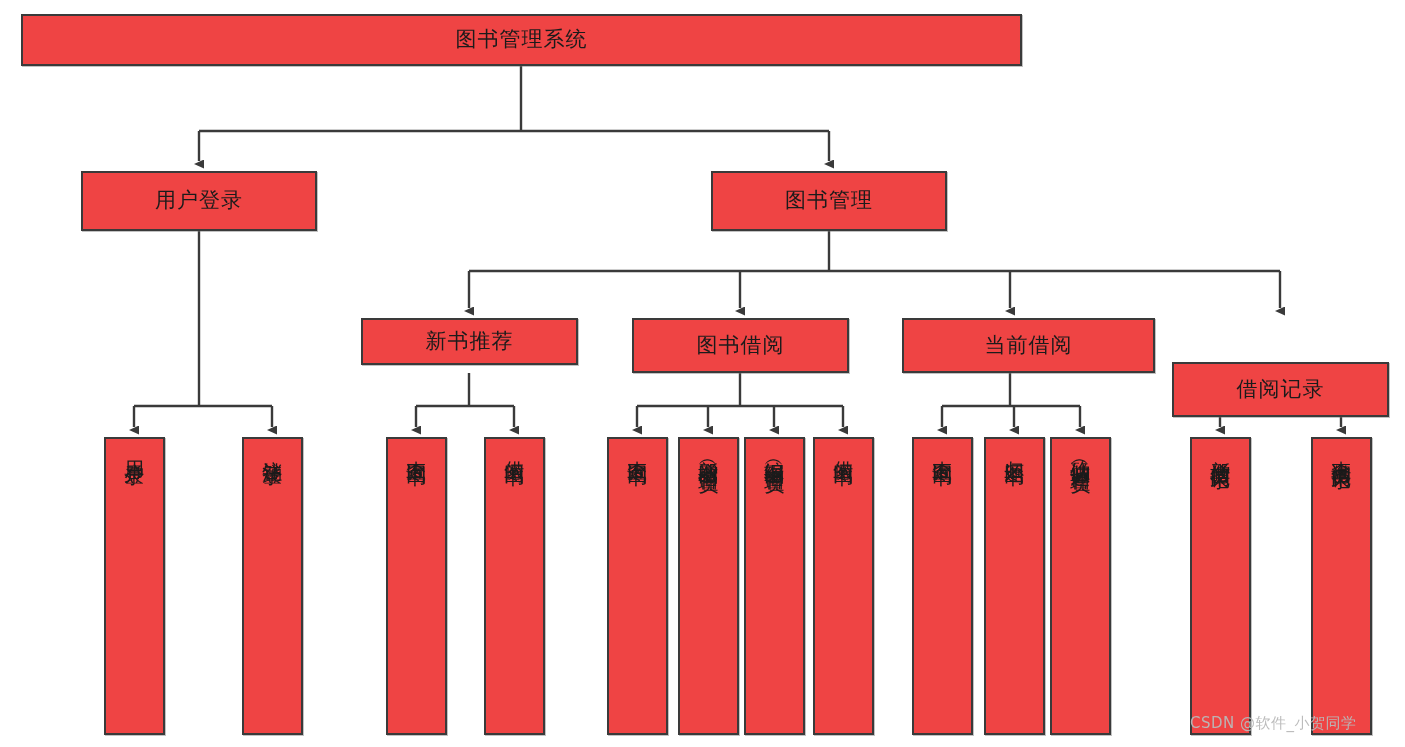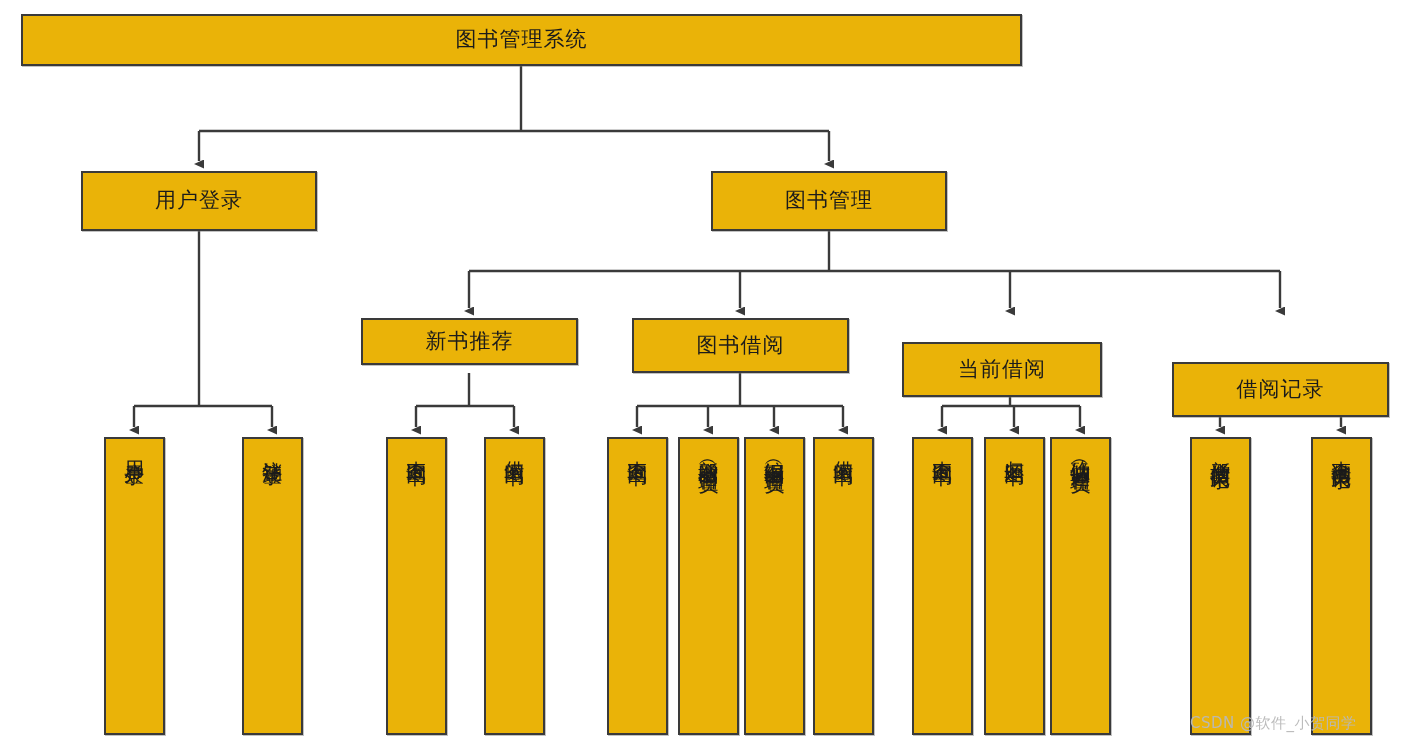--- a/index.html
+++ b/index.html
@@ -22,21 +22,21 @@
     position: absolute;
     left: 0;
     top: 0;
     width: 1405px;
     height: 747px;
     pointer-events: none;
   }
   .node {
     position: absolute;
     box-sizing: border-box;
-    background: #eab308;
+    background: #ef4444;
     border: 2px solid #3a3a3a;
     display: flex;
     align-items: center;
     justify-content: center;
     color: #1b1b1b;
     text-align: left;
     box-shadow: 1px 1px 0 rgba(120,120,120,0.45);
   }
   .node.horizontal {
     font-size: 21px;
@@ -127,21 +127,21 @@
   <div class="node horizontal" style="left: 711px; top: 171px; width: 236px; height: 60px;">
     <span class="node-label">图书管理</span>
   </div>
 
   <div class="node horizontal" style="left: 361px; top: 318px; width: 217px; height: 47px;">
     <span class="node-label">新书推荐</span>
   </div>
   <div class="node horizontal" style="left: 632px; top: 318px; width: 217px; height: 55px;">
     <span class="node-label">图书借阅</span>
   </div>
-  <div class="node horizontal" style="left: 902px; top: 318px; width: 200px; height: 55px; margin-top: 24px;">
+  <div class="node horizontal" style="left: 902px; top: 318px; width: 253px; height: 55px;">
     <span class="node-label">当前借阅</span>
   </div>
   <div class="node horizontal" style="left: 1172px; top: 318px; width: 217px; height: 55px; margin-top: 44px;">
     <span class="node-label">借阅记录</span>
   </div>
 
   <div class="node vertical" style="left: 104px; top: 437px; width: 61px; height: 298px;">
     <span class="node-label">用户登录</span>
   </div>
   <div class="node vertical" style="left: 242px; top: 437px; width: 61px; height: 298px;">

